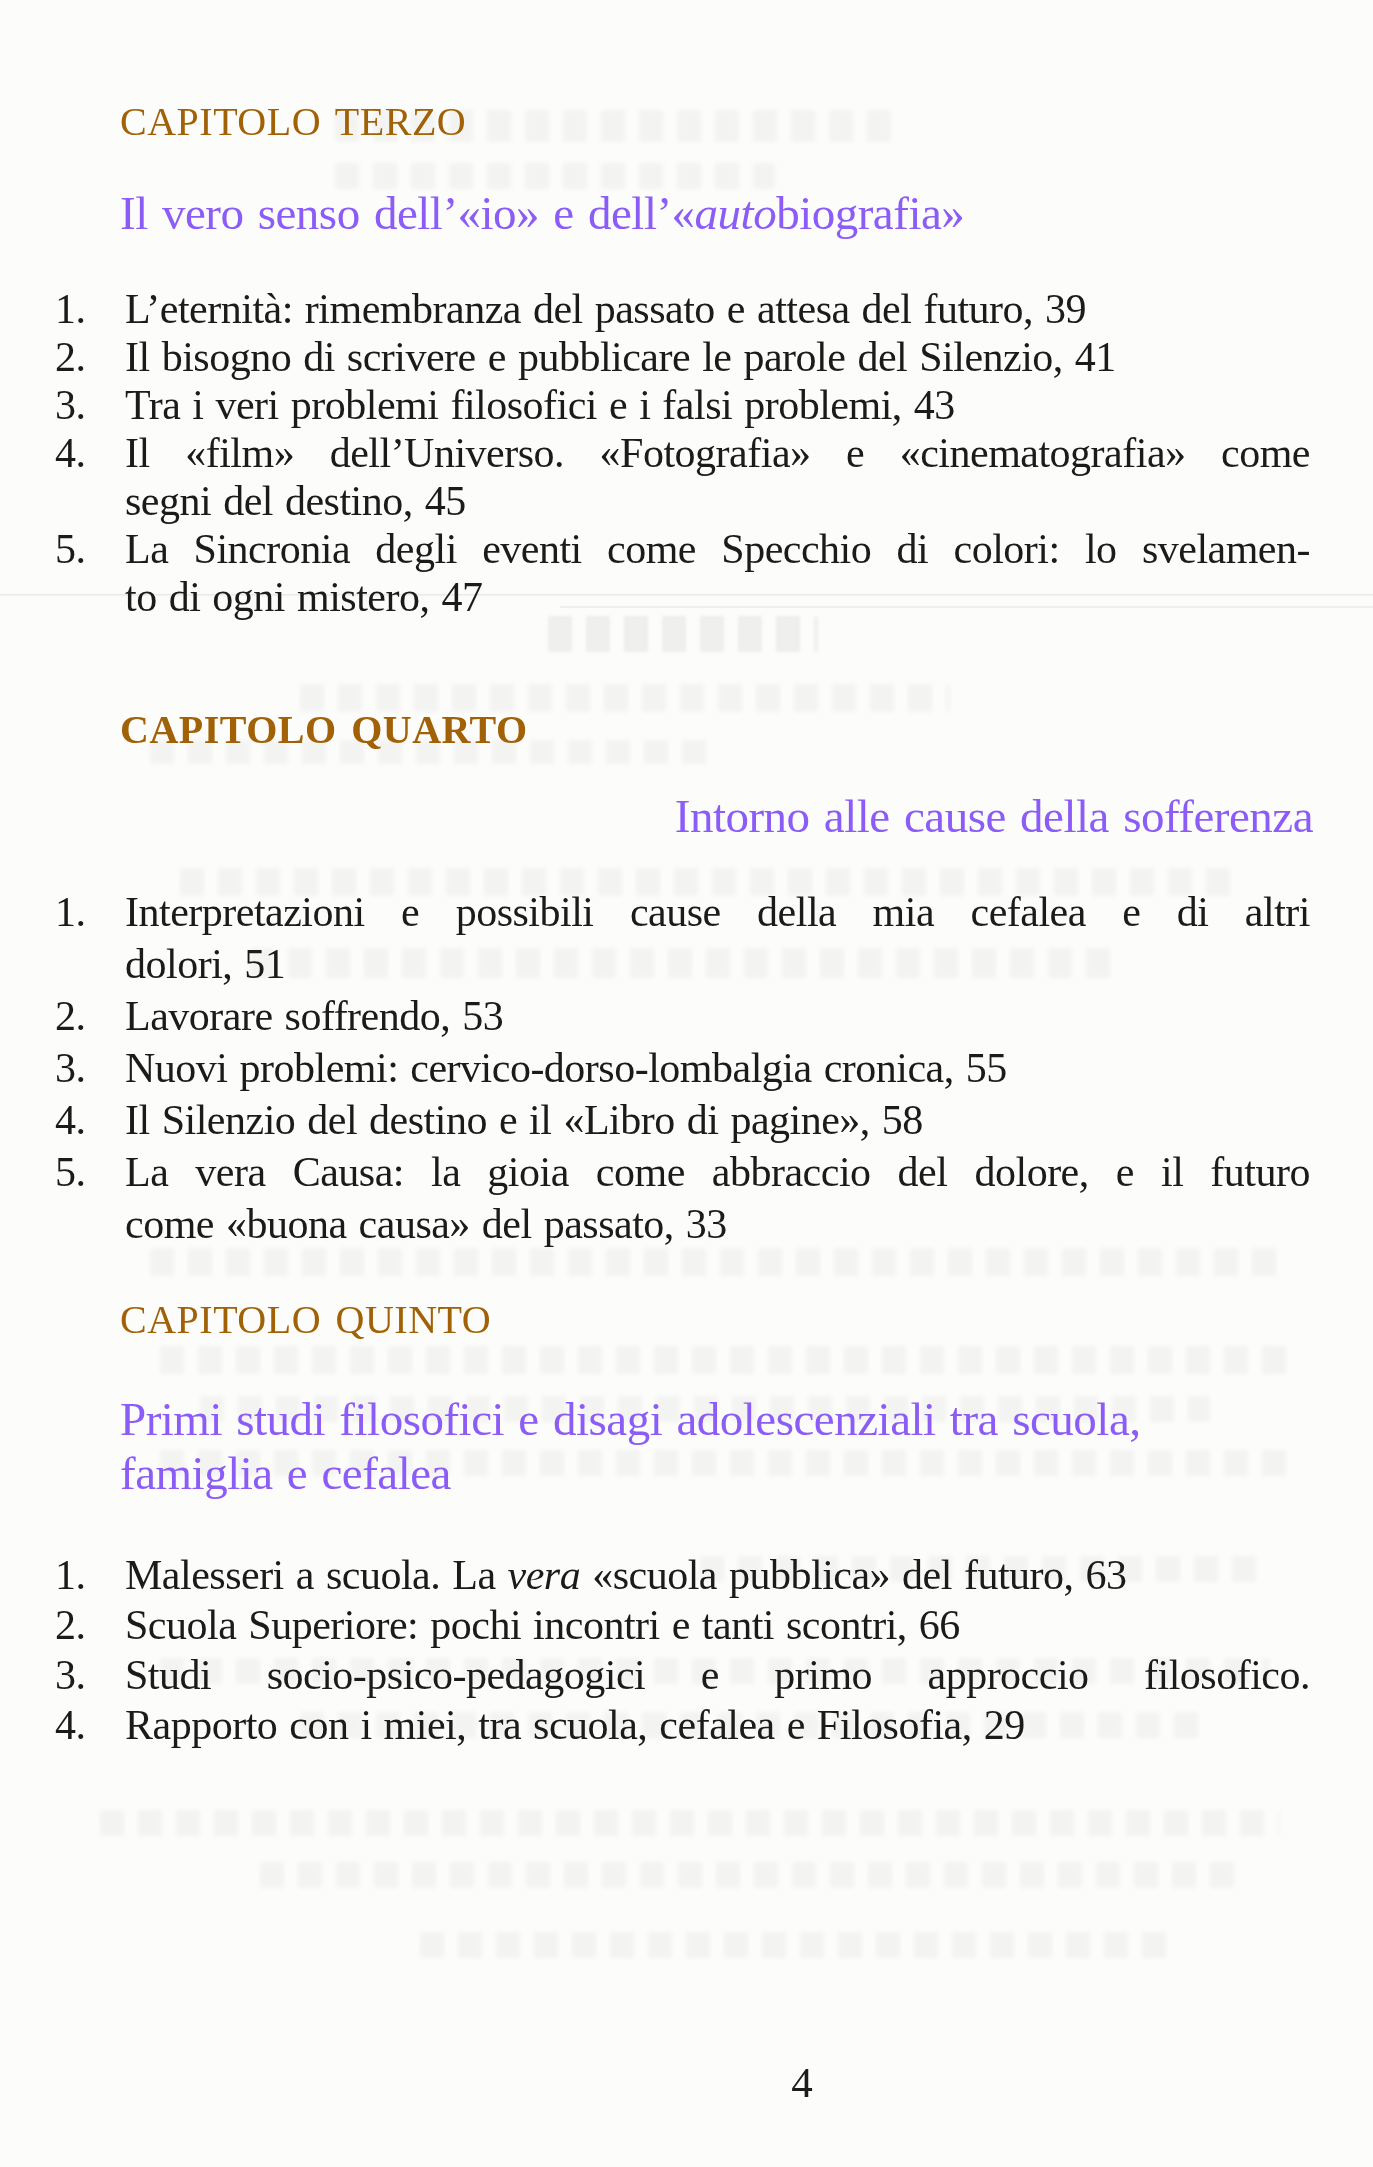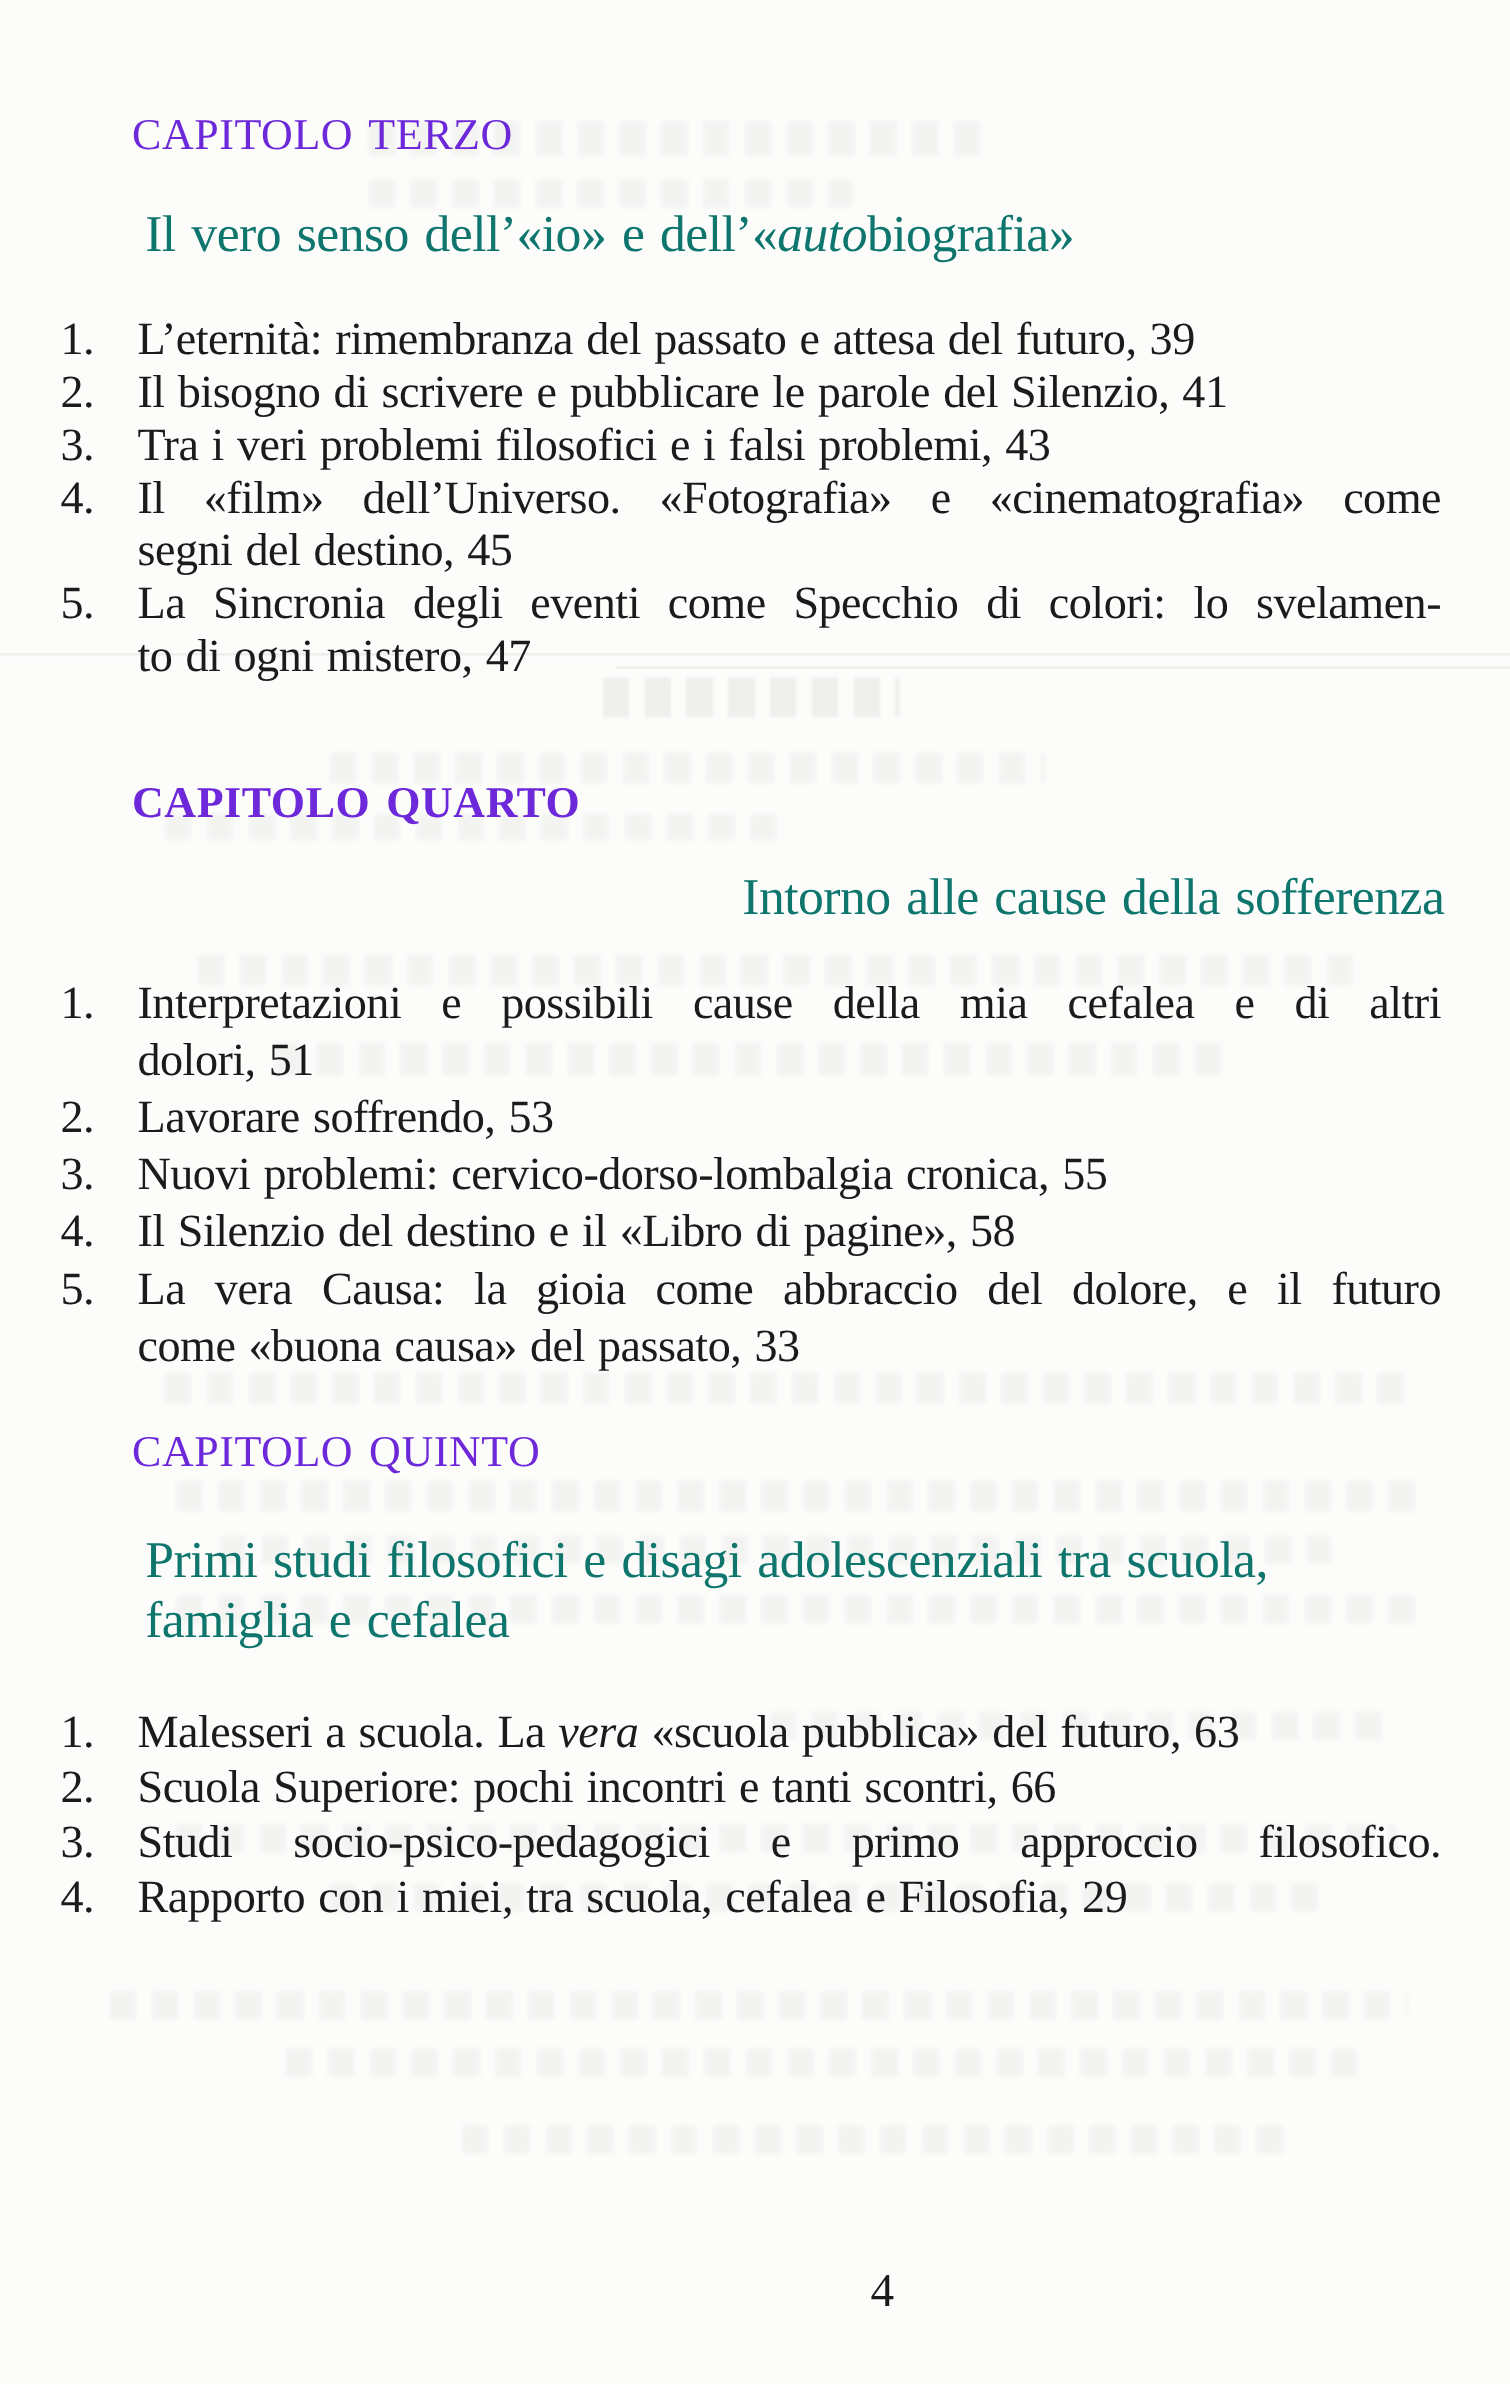--- a/index.html
+++ b/index.html
@@ -28,28 +28,28 @@
     opacity:.38;
     border-radius:3px;
     pointer-events:none;
   }
   .ghost.bold{opacity:.6;filter:blur(1.5px);}
   
   .chapter-heading{
     position:absolute;left:120px;
     font-size:40px;line-height:1.1;
     letter-spacing:.5px;word-spacing:4px;
-    color:#6d28d9;
+    color:#a16207;
     white-space:nowrap;
   }
   .chapter-title{
-    position:absolute;left:132px;right:60px;
+    position:absolute;left:120px;right:60px;
     font-size:47px;line-height:54px;
     letter-spacing:-.5px;word-spacing:3px;
-    color:#0f766e;
+    color:#8b5cf6;
   }
   .items{
     position:absolute;left:55px;right:63px;
     font-size:42px;
     letter-spacing:-.5px;word-spacing:2px;
     color:#1b1b1b;
   }
   .row{display:flex;align-items:flex-start;}
   .num{width:70px;flex:0 0 70px;}
   .itext{flex:1 1 auto;min-width:0;}

